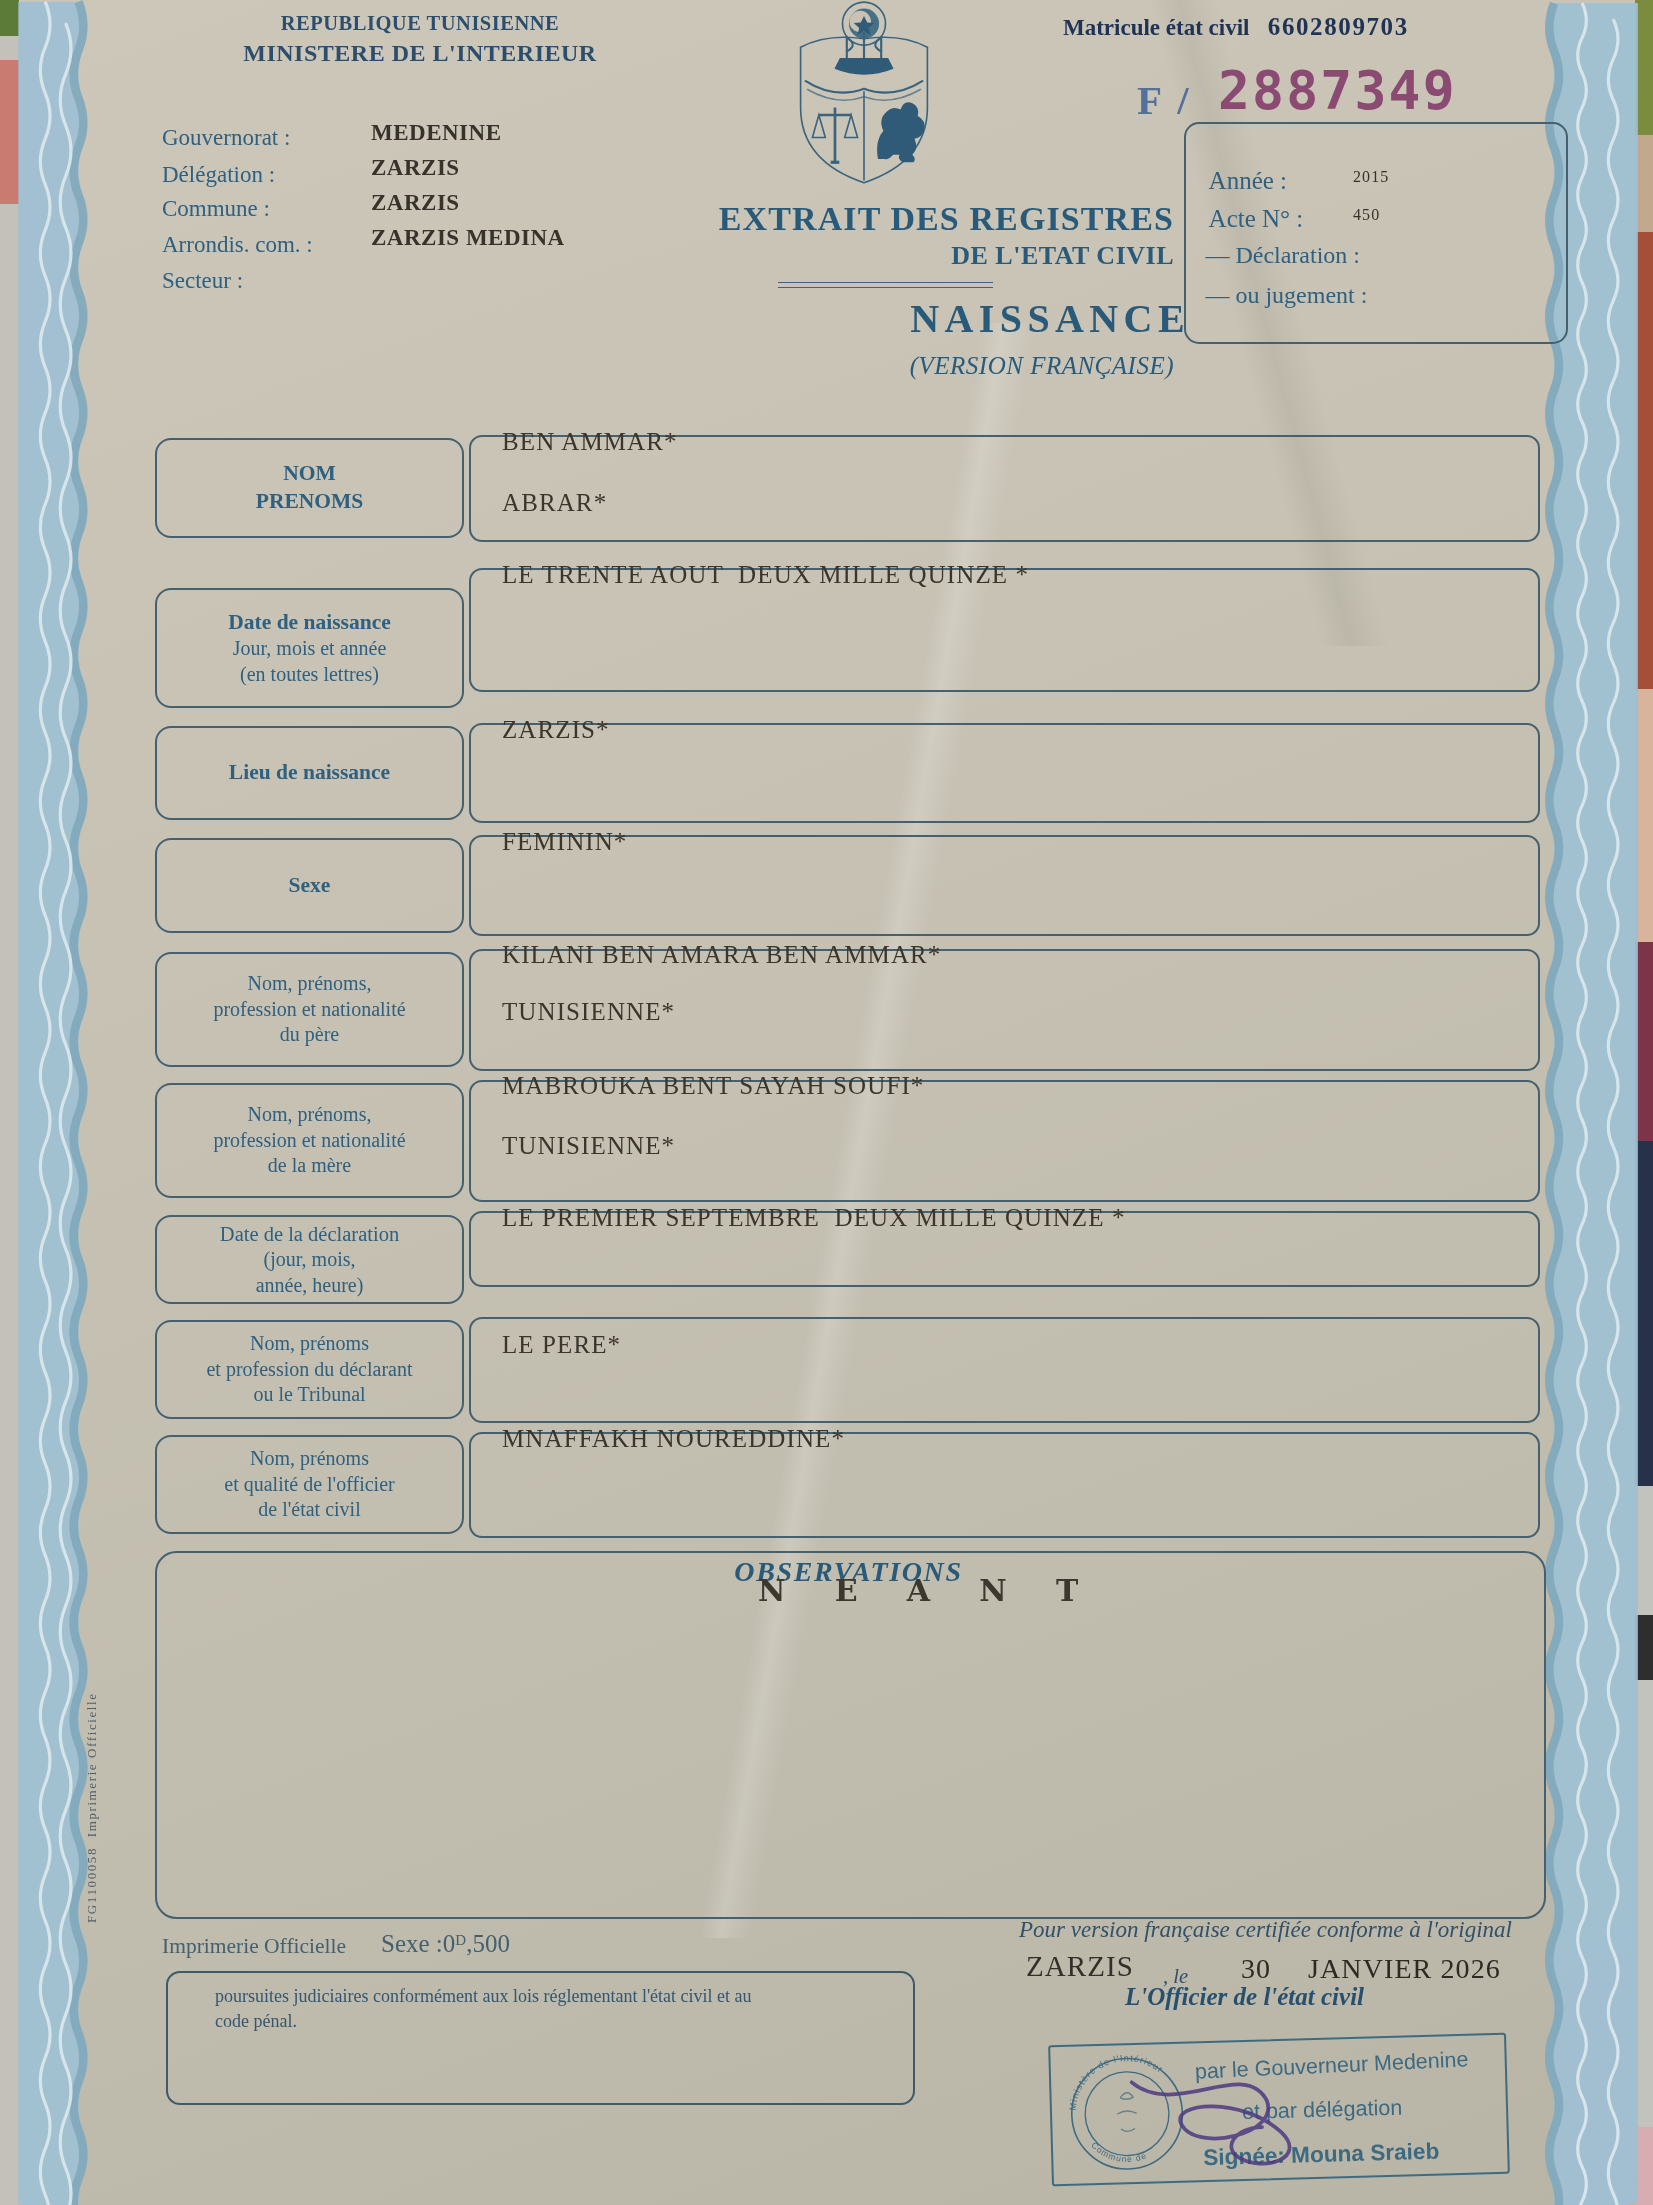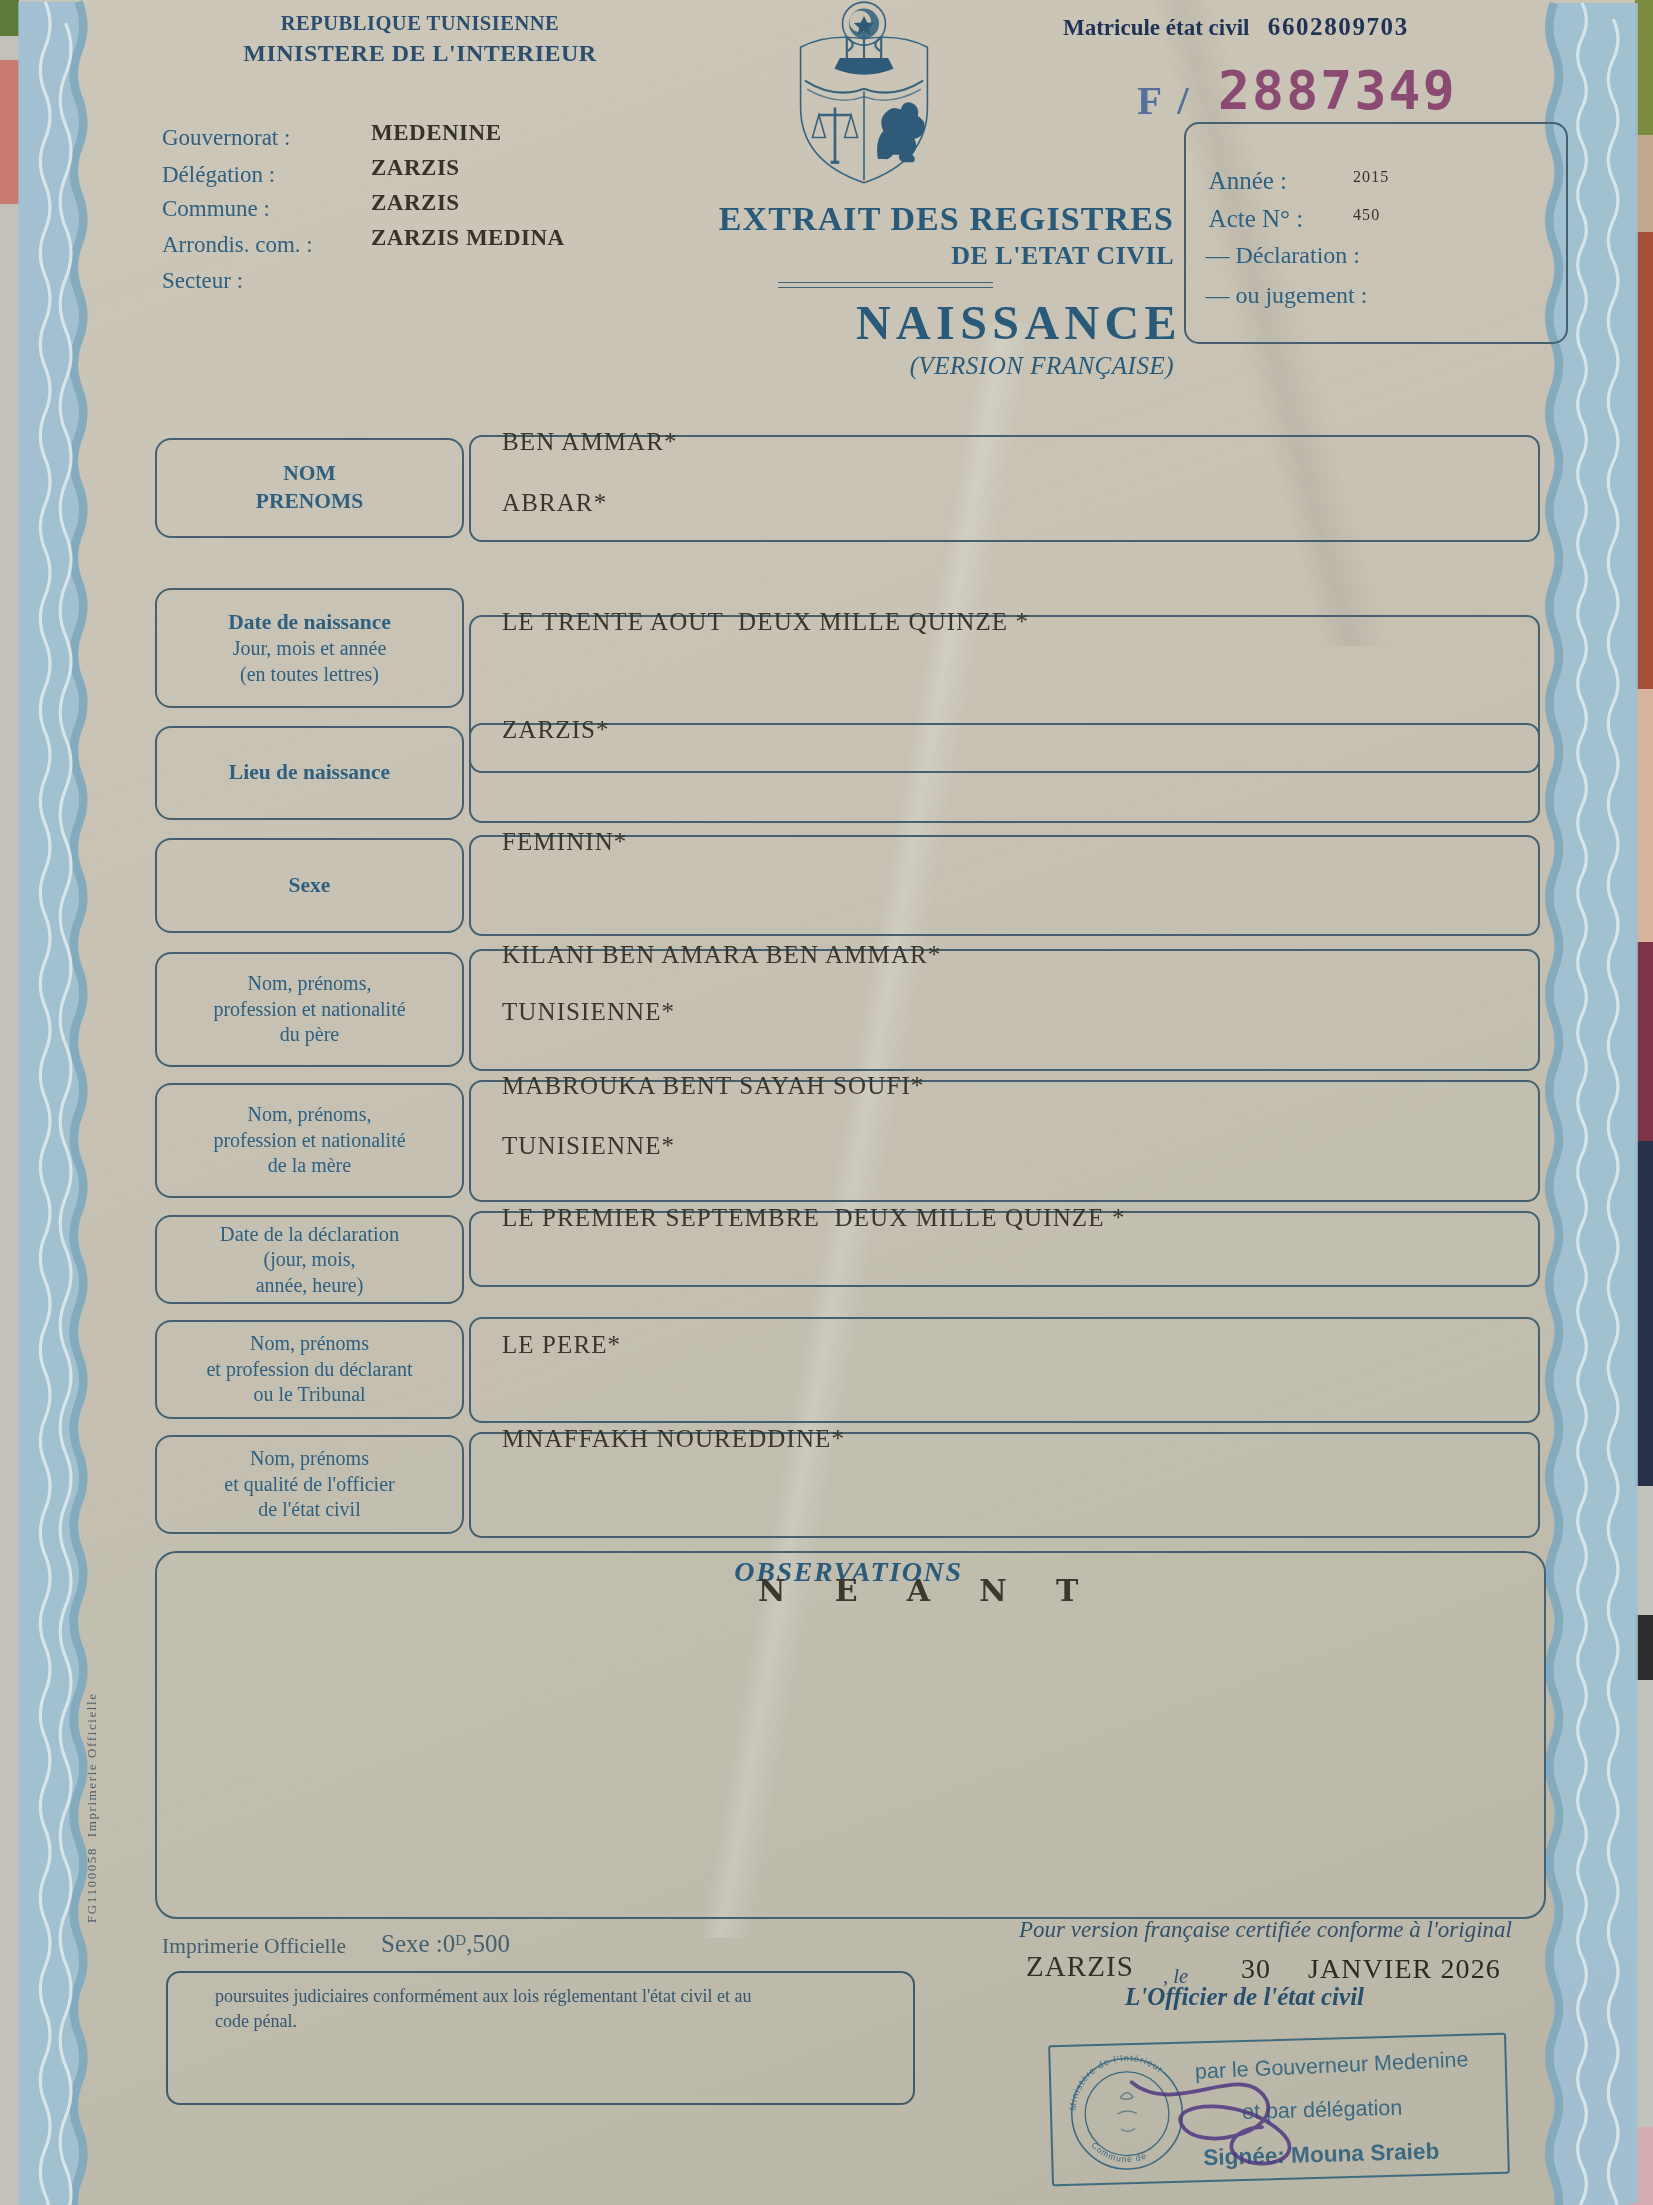--- a/index.html
+++ b/index.html
@@ -24,21 +24,21 @@
   
   .admin-lab{color:#2f6080;font-size:23px;}
   .admin-val{color:#37332b;font-size:23px;font-weight:bold;letter-spacing:0.5px;white-space:pre;}
   
   
   .title-block{left:598px;top:0;width:576px;text-align:right;color:#2a5a7a;}
   .t1{position:absolute;left:0;top:200px;width:100%;font-size:34px;font-weight:bold;letter-spacing:1.1px;}
   .t2{position:absolute;left:0;top:241px;width:100%;font-size:26px;font-weight:bold;letter-spacing:0.5px;}
   .t-under{position:absolute;left:180px;top:282px;width:215px;height:3.8px;
            border-top:1.6px solid #40627c;border-bottom:1.6px solid #40627c;}
-  .t3{position:absolute;left:8px;top:295px;width:100%;font-size:48px;font-weight:bold;letter-spacing:5.4px;}
+  .t3{position:absolute;left:16px;top:295px;width:100%;font-size:40px;font-weight:bold;letter-spacing:5.4px;}
   .t4{position:absolute;left:0;top:352px;width:100%;font-size:25px;font-style:italic;letter-spacing:0.5px;}
   
   .acte-box{left:1184px;top:122px;width:380px;height:218px;border:2.2px solid #456170;border-radius:15px;}
   .acte-box .lab{position:absolute;color:#2f6080;font-size:25px;}
   .acte-box .val{position:absolute;color:#36322a;font-size:16px;letter-spacing:1.1px;}
   
   .lblbox{position:absolute;left:155px;width:309px;border:2.2px solid #456170;border-radius:16px;
           display:flex;flex-direction:column;align-items:center;justify-content:center;text-align:center;
           color:#2f6080;line-height:1.28;box-sizing:border-box;padding:3.2px 7.5px;}
   .lblbox .l{font-size:20px;}
@@ -184,21 +184,21 @@
   <div class="valbox" style="top:435px;height:107px;">
     <span class="val" style="top:-8.6px;">BEN AMMAR*</span>
     <span class="val" style="top:52px;">ABRAR*</span>
   </div>
 
   <div class="lblbox" style="top:588px;height:120px;">
     <span class="lb">Date de naissance</span>
     <span class="l">Jour, mois et année</span>
     <span class="l">(en toutes lettres)</span>
   </div>
-  <div class="valbox" style="top:615px;height:158px;">
+  <div class="valbox" style="top:568px;height:124px;">
     <span class="val" style="top:-8.6px;">LE TRENTE AOUT  DEUX MILLE QUINZE *</span>
   </div>
 
   <div class="lblbox" style="top:726px;height:94px;">
     <span class="lb">Lieu de naissance</span>
   </div>
   <div class="valbox" style="top:723px;height:100px;">
     <span class="val" style="top:-8.6px;">ZARZIS*</span>
   </div>
 

